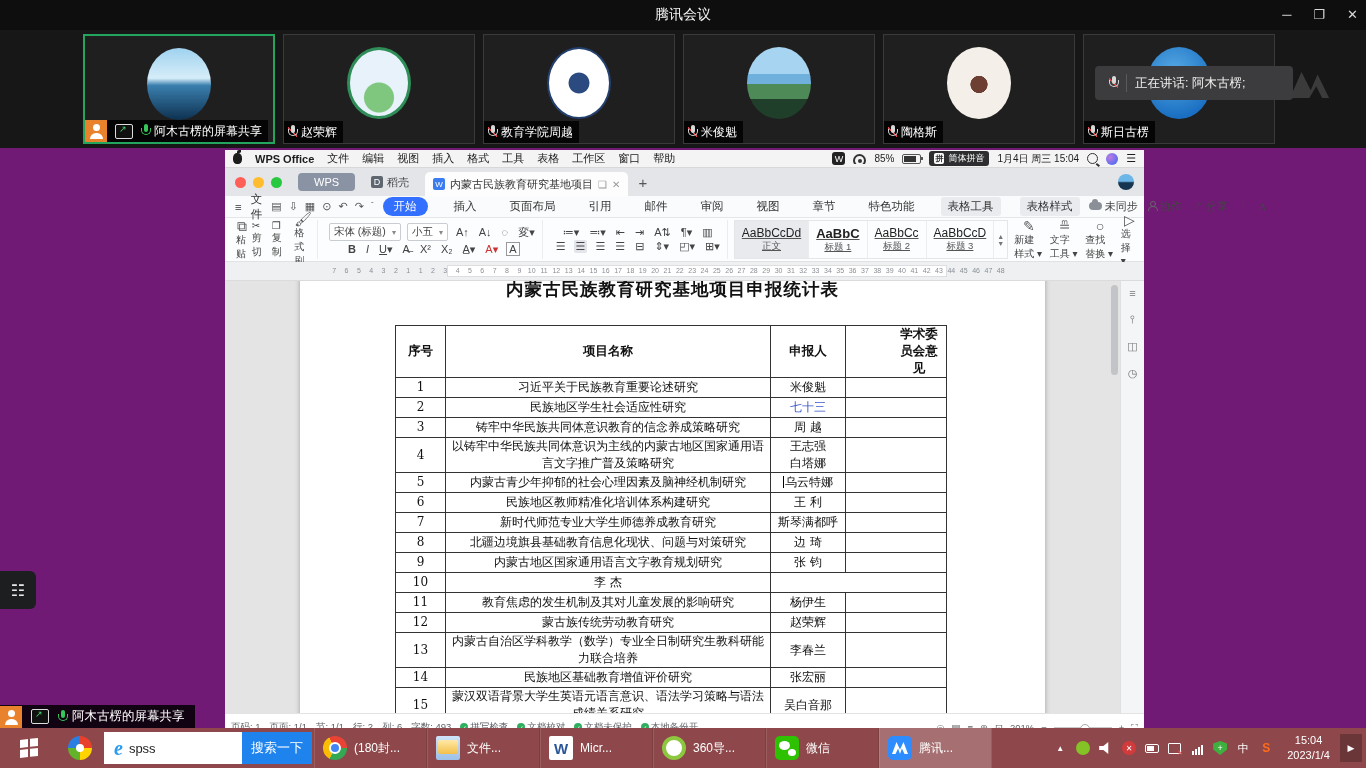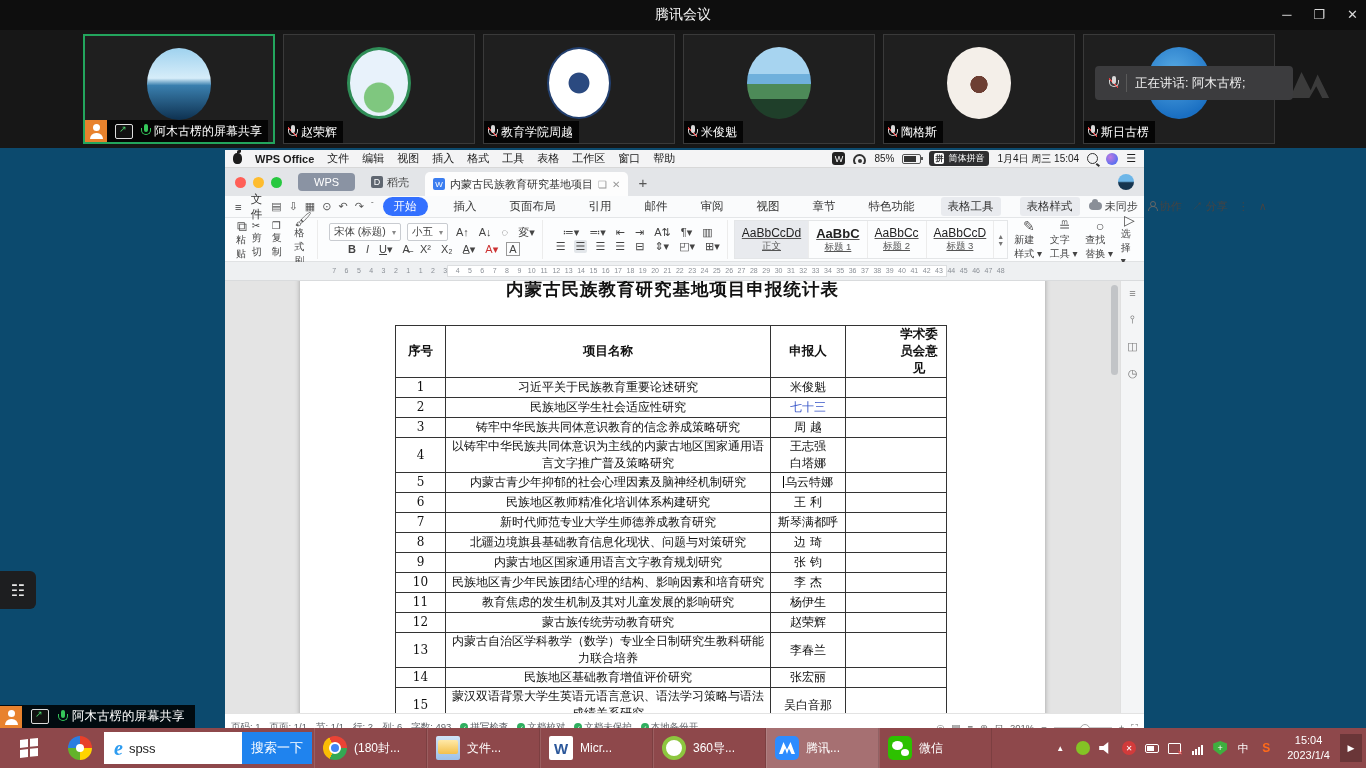--- a/index.html
+++ b/index.html
@@ -1,16 +1,16 @@
 <!DOCTYPE html>
 <html><head>
 <meta charset="utf-8">
 <style>
   html,body{margin:0;padding:0;background:#1b1b1b;}
-  .stage{position:relative;width:1366px;height:768px;overflow:hidden;background:#0c4a6e;
+  .stage{position:relative;width:1366px;height:768px;overflow:hidden;background:#701a75;
          font-family:"Liberation Sans",sans-serif;-webkit-font-smoothing:antialiased;}
 
   
   .titlebar{position:absolute;left:0;top:0;width:1366px;height:30px;background:#0e0e0e;
             display:flex;align-items:center;justify-content:center;}
   .titlebar .title{color:#f5f5f5;font-size:14px;}
   .wincontrols{position:absolute;right:8px;top:0;height:30px;display:flex;align-items:center;gap:22px;}
   .wincontrols span{color:#d9d9d9;font-size:13px;cursor:default;line-height:30px;}
 
   
@@ -601,21 +601,20 @@
             <div class="trow">
               <div>9</div>
               <div>内蒙古地区国家通用语言文字教育规划研究</div>
               <div>
                 <span style="white-space: pre-line;">张  钧</span>
               </div>
               <div></div>
             </div>
             <div class="trow">
               <div>10</div>
-              <div>民族地区青少年民族团结心理的结构、影响因素和培育研究</div>
               <div>
                 <span style="white-space: pre-line;">李  杰</span>
               </div>
               <div></div>
             </div>
             <div class="trow">
               <div>11</div>
               <div>教育焦虑的发生机制及其对儿童发展的影响研究</div>
               <div>
                 <span style="white-space: pre-line;">杨伊生</span>
@@ -741,27 +740,27 @@
           <span class="lbl">文件...</span>
         </div>
         <div class="apptile">
           <span class="aic word"></span>
           <span class="lbl">Micr...</span>
         </div>
         <div class="apptile">
           <span class="aic nav360"></span>
           <span class="lbl">360导...</span>
         </div>
+        <div class="apptile">
+          <span class="aic wechat"></span>
+          <span class="lbl">微信</span>
+        </div>
         <div class="apptile active">
           <span class="aic meeting"></span>
           <span class="lbl">腾讯...</span>
-        </div>
-        <div class="apptile">
-          <span class="aic wechat"></span>
-          <span class="lbl">微信</span>
         </div>
       </div>
     <div class="tray" id="tray">
         <span class="tico expand">▲</span>
         <span class="tico green-circle"></span>
         <span class="tico speaker"></span>
         <span class="tico red-x">✕</span>
         <span class="tico battery-t"></span>
         <span class="tico net-x"></span>
         <span class="tico signal">

